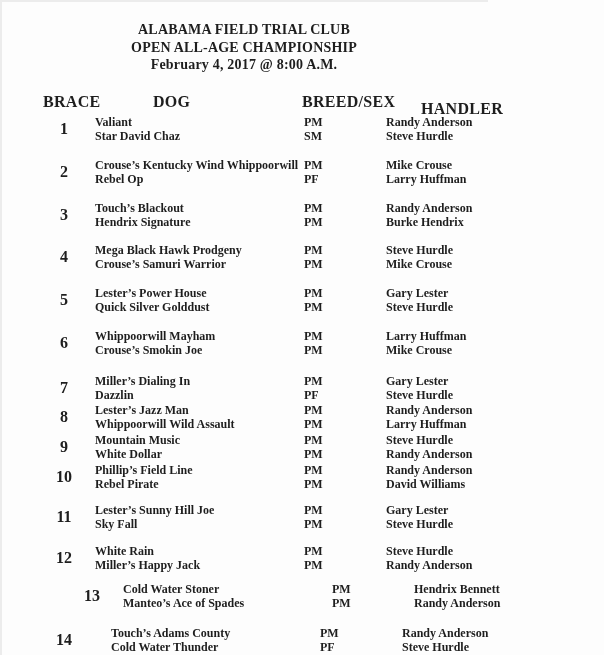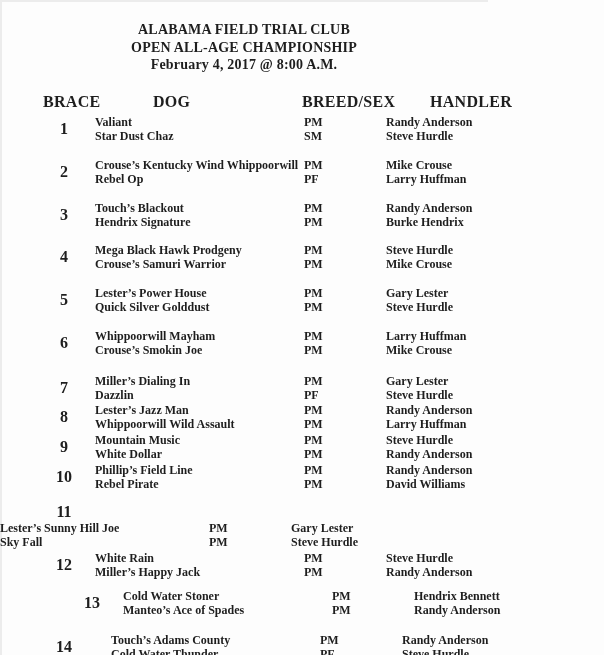--- a/index.html
+++ b/index.html
@@ -29,21 +29,21 @@
     top: 93px; left: 0; right: 0;
     height: 16px;
     font-weight: bold;
     font-size: 16px;
     letter-spacing: 0.3px;
   }
   .col-headers span { position: absolute; top: 0; white-space: nowrap; }
   .h-brace   { left: 43px; }
   .h-dog     { left: 153px; }
   .h-breed   { left: 302px; }
-  .h-handler { left: 430px; }
+  .h-handler { left: 421px; margin-top: 7px; }
 
   .brace-list {
     position: absolute;
     top: 115px; left: 0; right: 0;
   }
   .brace-block { display: flex; }
   .num-col {
     width: 95px; flex: none;
     box-sizing: border-box;
     padding-left: 33px;
@@ -81,21 +81,21 @@
   <div class="brace-list">
   <div class="brace-block" style="margin-bottom: 15px;">
     <div class="num-col brace-number">1</div>
     <div class="rows-col">
       <div class="dog-row">
         <span class="dog-name">Valiant</span>
         <span class="breed-sex">PM</span>
         <span class="handler">Randy Anderson</span>
       </div>
       <div class="dog-row">
-        <span class="dog-name">Star Dust Chaz</span>
+        <span class="dog-name">Star David Chaz</span>
         <span class="breed-sex">SM</span>
         <span class="handler">Steve Hurdle</span>
       </div>
     </div>
   </div>
 
   <div class="brace-block" style="margin-bottom: 15px;">
     <div class="num-col brace-number">2</div>
     <div class="rows-col">
       <div class="dog-row">
@@ -232,21 +232,21 @@
         <span class="handler">Randy Anderson</span>
       </div>
       <div class="dog-row">
         <span class="dog-name">Rebel Pirate</span>
         <span class="breed-sex">PM</span>
         <span class="handler">David Williams</span>
       </div>
     </div>
   </div>
 
-  <div class="brace-block" style="margin-bottom: 2px; flex-direction: column;">
+  <div class="brace-block" style="margin-bottom: 13px;">
     <div class="num-col brace-number">11</div>
     <div class="rows-col">
       <div class="dog-row">
         <span class="dog-name">Lester’s Sunny Hill Joe</span>
         <span class="breed-sex">PM</span>
         <span class="handler">Gary Lester</span>
       </div>
       <div class="dog-row">
         <span class="dog-name">Sky Fall</span>
         <span class="breed-sex">PM</span>

